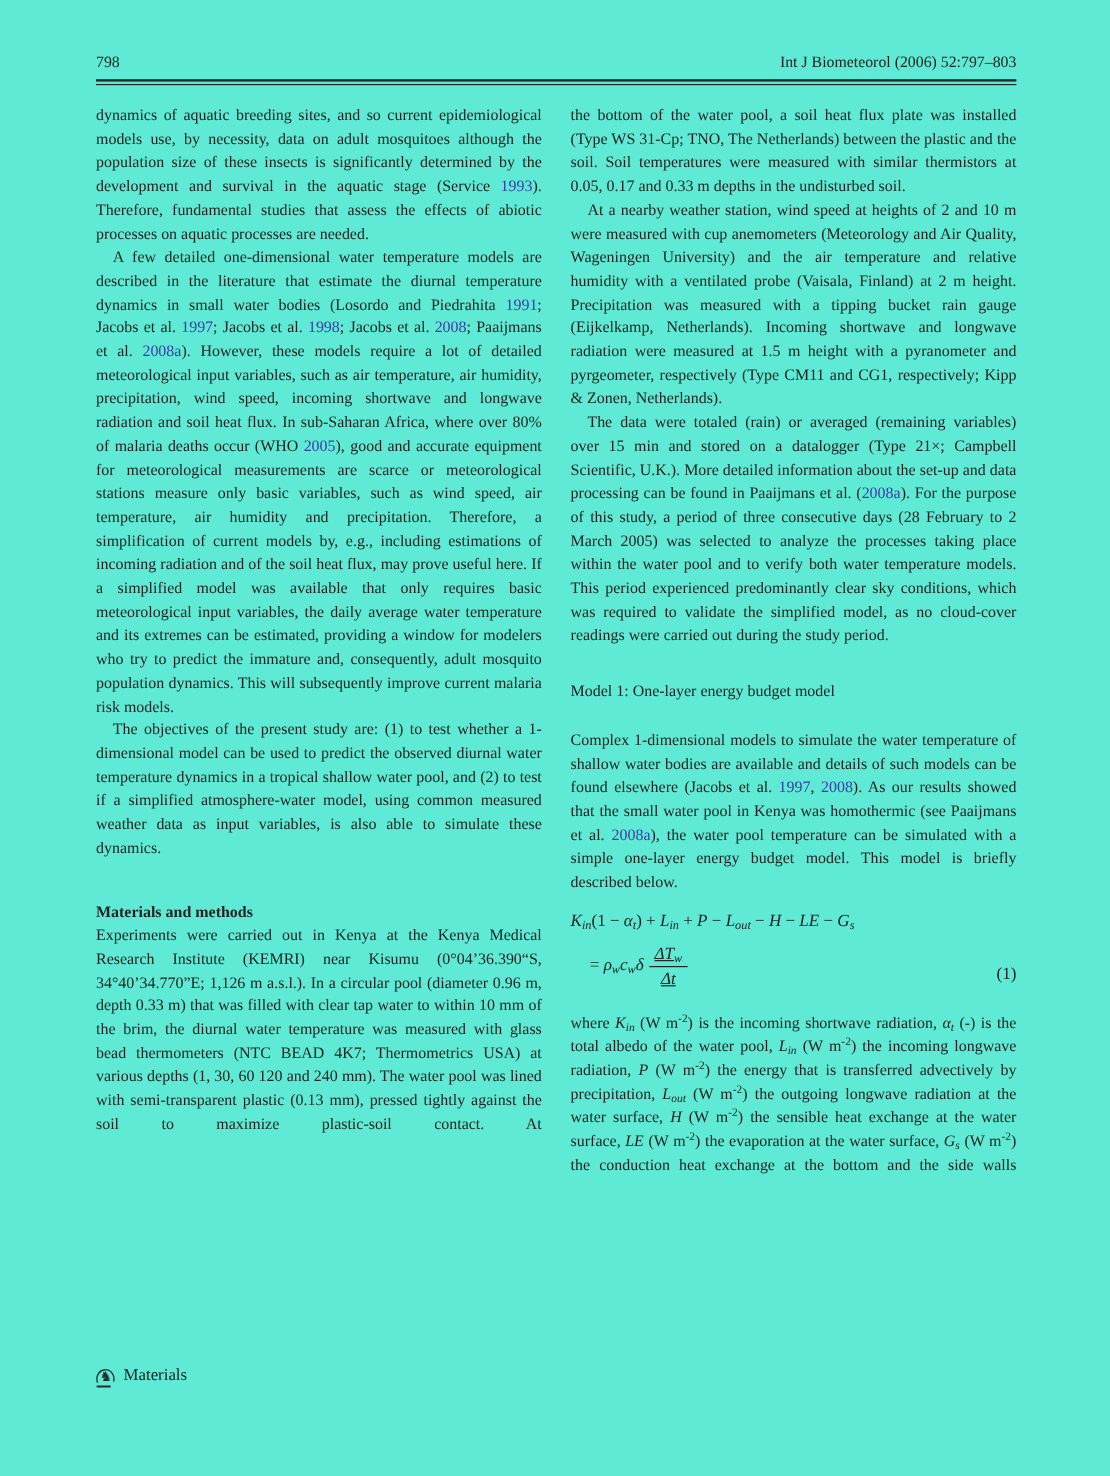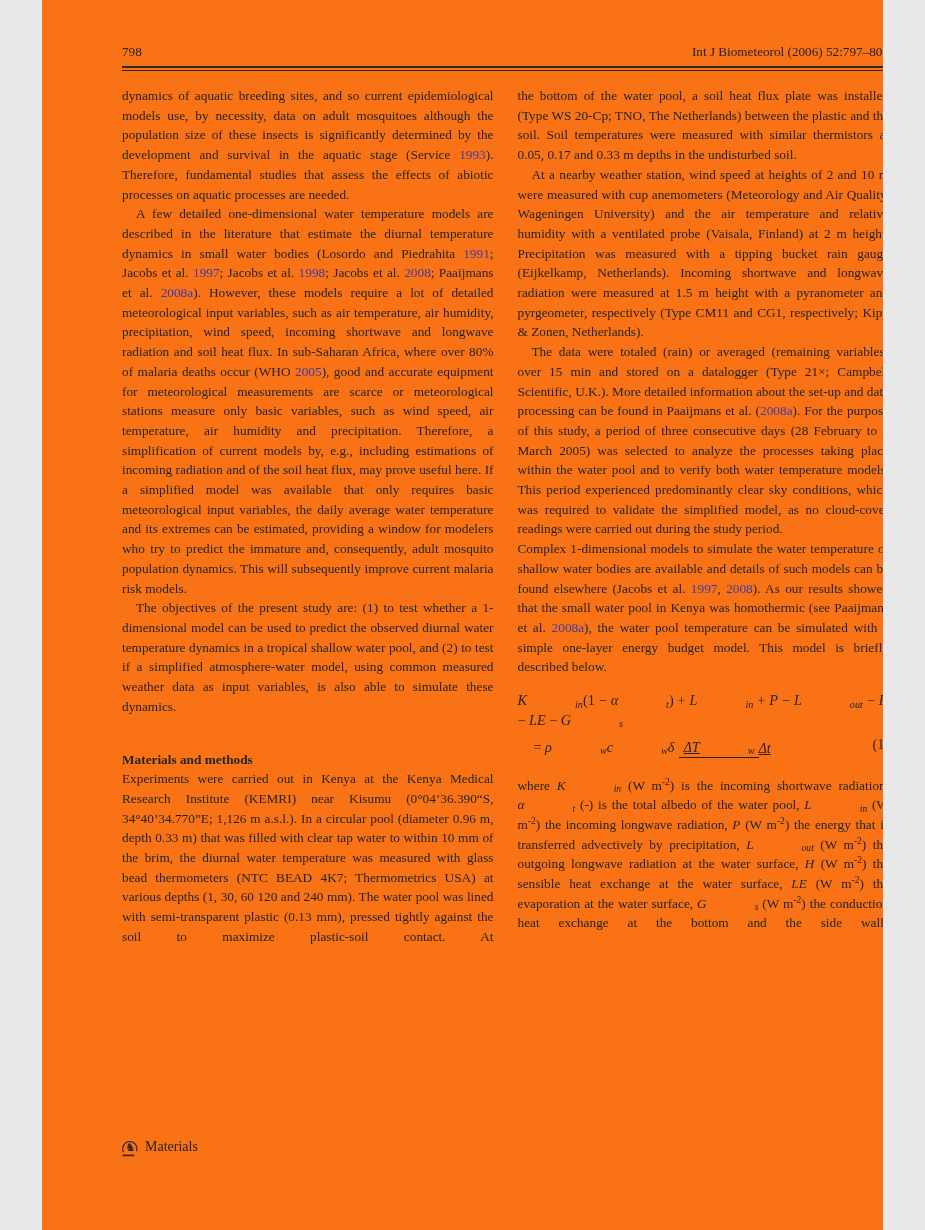--- a/index.html
+++ b/index.html
@@ -1,17 +1,17 @@
 <!DOCTYPE html>
 <html><head>
 <meta charset="utf-8">
 <style>
   html,body{margin:0;padding:0;background:#e8e8e8;}
   .page{
-    position:relative;width:841px;height:1230px;margin:0 auto;background:#f97316;
+    position:relative;width:925px;height:1230px;margin:0 auto;background:#5eead4;
     font-family:"Liberation Serif","DejaVu Serif",serif;color:#242424;overflow:hidden;
   }
   .header{
     position:absolute;left:80px;top:44px;width:767px;
     display:flex;justify-content:space-between;font-size:13.2px;
   }
   .header-rule{
     position:absolute;left:80px;top:66px;width:767px;height:2px;
     border-top:2.4px solid #2a2a2a;border-bottom:1px solid #2a2a2a;
   }
@@ -20,27 +20,27 @@
     display:flex;gap:24px;
   }
   .col{width:372px;font-size:13.3px;line-height:19.7px;text-align:justify;}
   p.para{margin:0;}
   p.indent{text-indent:14px;}
   p.flush-last{text-align-last:justify;}
   .sec-heading{font-weight:bold;margin:33px 0 0;}
   .sub-heading{margin:27px 0 21px;}
   c{color:#3c3ca8;}
   sup,sub{font-size:0.72em;line-height:0;}
-  sub{vertical-align:-0.25em;margin-left:48px;}
+  sub{vertical-align:-0.25em;}
   sup{vertical-align:0.55em;}
   .equation{position:relative;margin:14px 0 18px;font-size:14.2px;}
   .eq-line1{margin-bottom:7px;}
   .eq-line2{display:flex;align-items:center;padding-left:16px;}
   .eq-pre{margin-right:5px;}
-  .frac{display:inline-flex;flex-direction:row;text-align:center;line-height:18px;text-decoration:underline;}
+  .frac{display:inline-flex;flex-direction:column;text-align:center;line-height:18px;text-decoration:underline;}
   .fnum{border-bottom:1.2px solid #242424;padding:0 4px 1px;}
   .fden{padding-top:1px;}
   .eq-number{position:absolute;right:0;top:44px;}
   .footer{
     position:absolute;left:78px;top:1136px;
     display:flex;align-items:center;gap:5px;font-size:14px;
   }
   .footer svg{display:block;}
 </style>
 </head>
@@ -56,23 +56,24 @@
 
   <div class="columns">
     <div class="col" id="col-left">
         <p class="para">dynamics of aquatic breeding sites, and so current epidemiological models use, by necessity, data on adult mosquitoes although the population size of these insects is significantly determined by the development and survival in the aquatic stage (Service <c>1993</c>). Therefore, fundamental studies that assess the effects of abiotic processes on aquatic processes are needed.</p>
         <p class="para indent">A few detailed one-dimensional water temperature models are described in the literature that estimate the diurnal temperature dynamics in small water bodies (Losordo and Piedrahita <c>1991</c>; Jacobs et al. <c>1997</c>; Jacobs et al. <c>1998</c>; Jacobs et al. <c>2008</c>; Paaijmans et al. <c>2008a</c>). However, these models require a lot of detailed meteorological input variables, such as air temperature, air humidity, precipitation, wind speed, incoming shortwave and longwave radiation and soil heat flux. In sub-Saharan Africa, where over 80% of malaria deaths occur (WHO <c>2005</c>), good and accurate equipment for meteorological measurements are scarce or meteorological stations measure only basic variables, such as wind speed, air temperature, air humidity and precipitation. Therefore, a simplification of current models by, e.g., including estimations of incoming radiation and of the soil heat flux, may prove useful here. If a simplified model was available that only requires basic meteorological input variables, the daily average water temperature and its extremes can be estimated, providing a window for modelers who try to predict the immature and, consequently, adult mosquito population dynamics. This will subsequently improve current malaria risk models.</p>
         <p class="para indent">The objectives of the present study are: (1) to test whether a 1-dimensional model can be used to predict the observed diurnal water temperature dynamics in a tropical shallow water pool, and (2) to test if a simplified atmosphere-water model, using common measured weather data as input variables, is also able to simulate these dynamics.</p>
         <div class="sec-heading">Materials and methods</div>
         <p class="para flush-last">Experiments were carried out in Kenya at the Kenya Medical Research Institute (KEMRI) near Kisumu (0°04’36.390“S, 34°40’34.770”E; 1,126 m a.s.l.). In a circular pool (diameter 0.96 m, depth 0.33 m) that was filled with clear tap water to within 10 mm of the brim, the diurnal water temperature was measured with glass bead thermometers (NTC BEAD 4K7; Thermometrics USA) at various depths (1, 30, 60 120 and 240 mm). The water pool was lined with semi-transparent plastic (0.13 mm), pressed tightly against the soil to maximize plastic-soil contact. At</p>
       </div>
     <div class="col" id="col-right">
-        <p class="para">the bottom of the water pool, a soil heat flux plate was installed (Type WS 20-Cp; TNO, The Netherlands) between the plastic and the soil. Soil temperatures were measured with similar thermistors at 0.05, 0.17 and 0.33 m depths in the undisturbed soil.</p>
+        <p class="para">the bottom of the water pool, a soil heat flux plate was installed (Type WS 31-Cp; TNO, The Netherlands) between the plastic and the soil. Soil temperatures were measured with similar thermistors at 0.05, 0.17 and 0.33 m depths in the undisturbed soil.</p>
         <p class="para indent">At a nearby weather station, wind speed at heights of 2 and 10 m were measured with cup anemometers (Meteorology and Air Quality, Wageningen University) and the air temperature and relative humidity with a ventilated probe (Vaisala, Finland) at 2 m height. Precipitation was measured with a tipping bucket rain gauge (Eijkelkamp, Netherlands). Incoming shortwave and longwave radiation were measured at 1.5 m height with a pyranometer and pyrgeometer, respectively (Type CM11 and CG1, respectively; Kipp &amp; Zonen, Netherlands).</p>
         <p class="para indent">The data were totaled (rain) or averaged (remaining variables) over 15 min and stored on a datalogger (Type 21×; Campbell Scientific, U.K.). More detailed information about the set-up and data processing can be found in Paaijmans et al. (<c>2008a</c>). For the purpose of this study, a period of three consecutive days (28 February to 2 March 2005) was selected to analyze the processes taking place within the water pool and to verify both water temperature models. This period experienced predominantly clear sky conditions, which was required to validate the simplified model, as no cloud-cover readings were carried out during the study period.</p>
+        <div class="sub-heading">Model 1: One-layer energy budget model</div>
         <p class="para">Complex 1-dimensional models to simulate the water temperature of shallow water bodies are available and details of such models can be found elsewhere (Jacobs et al. <c>1997</c>, <c>2008</c>). As our results showed that the small water pool in Kenya was homothermic (see Paaijmans et al. <c>2008a</c>), the water pool temperature can be simulated with a simple one-layer energy budget model. This model is briefly described below.</p>
         <div class="equation">
           <div class="eq-body">
             <div class="eq-line1"><i>K<sub>in</sub></i>(1 − <i>α<sub>t</sub></i>) + <i>L<sub>in</sub></i> + <i>P</i> − <i>L<sub>out</sub></i> − <i>H</i> − <i>LE</i> − <i>G<sub>s</sub></i></div>
             <div class="eq-line2">
               <span class="eq-pre">= <i>ρ<sub>w</sub></i><i>c<sub>w</sub></i><i>δ</i></span>
               <span class="frac">
                 <span class="fnum"><i>ΔT<sub>w</sub></i></span>
                 <span class="fden"><i>Δt</i></span>
               </span>

